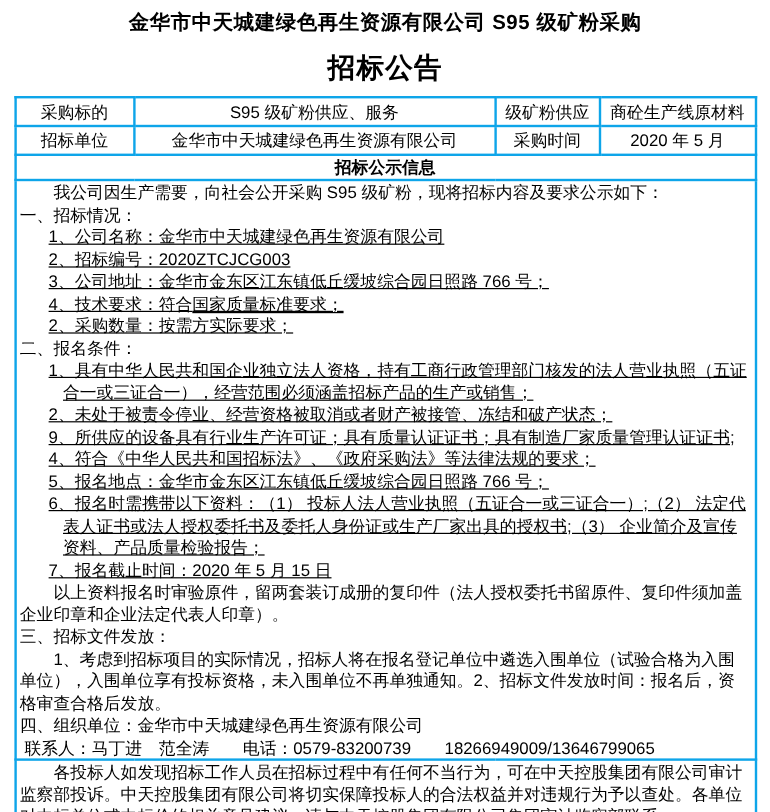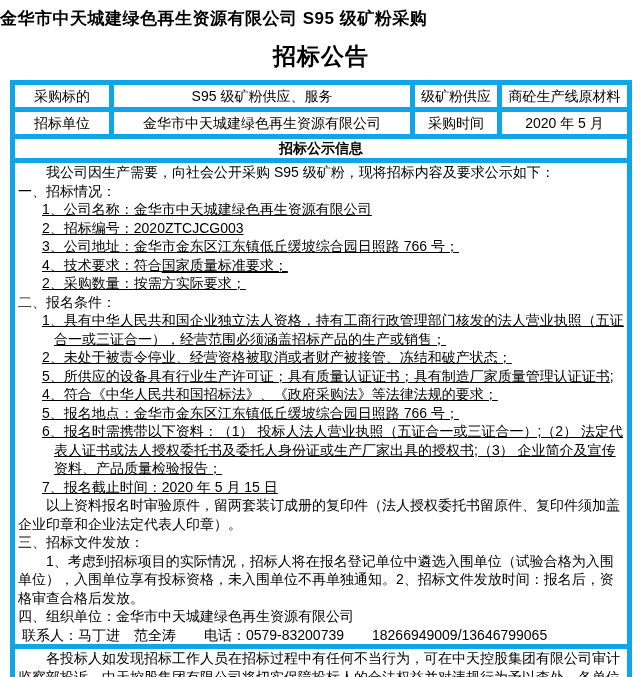--- a/index.html
+++ b/index.html
@@ -3,34 +3,34 @@
 <meta charset="utf-8">
 <style>
   html,body { margin:0; padding:0; background:#ffffff; }
   .page {
     width:642px; min-height:677px; box-sizing:border-box;
     background:#ffffff; color:#000000;
     font-family:"Liberation Sans", sans-serif;
     padding-top:8px;
   }
   .doc-title {
-    font-weight:bold; font-size:17px; line-height:22px;
+    text-align:center; font-weight:bold; font-size:17px; line-height:22px;
     letter-spacing:0.5px;
   }
   .doc-subtitle {
     text-align:center; font-weight:bold; font-size:23px; line-height:22px;
     margin-top:15px; letter-spacing:1px;
   }
   table.doc-table {
     border-collapse:collapse; table-layout:fixed;
     width:617px; margin:13px auto 0 auto;
     border:2px solid #000;
   }
   table.doc-table td {
-    border:5px solid #0ea5e9; font-size:14px; color:#000;
+    border:2px solid #0ea5e9; font-size:14px; color:#000;
     padding:0 3px; overflow:hidden;
   }
   col.c1 { width:99px; }  col.c2 { width:301px; }
   col.c3 { width:87px; }  col.c4 { width:130px; }
   tr.hdr-row td { text-align:center; height:22px; line-height:22px; white-space:nowrap; }
   tr.sec-row td { height:19px; line-height:19px; text-align:center;font-weight:bold; }
   td.body-cell { vertical-align:top; padding:2px 3px 4px 3px; }
   .p { margin:0; font-size:14px; line-height:18.5px; }
   .indent2 { text-indent:2em; }
   .sec { text-indent:0; }
@@ -80,21 +80,21 @@
         <p class="p sec">一、招标情况：</p>
         <p class="p item">1、公司名称：金华市中天城建绿色再生资源有限公司</p>
         <p class="p item">2、招标编号：2020ZTCJCG003</p>
         <p class="p item">3、公司地址：金华市金东区江东镇低丘缓坡综合园日照路 766 号；</p>
         <p class="p item"><span>4、技术要求：符合</span><span class="u">国家质量标准要求；</span></p>
         <p class="p item">2、采购数量：按需方实际要求；</p>
 
         <p class="p sec">二、报名条件：</p>
         <p class="p item">1、具有中华人民共和国企业独立法人资格，持有工商行政管理部门核发的法人营业执照（五证合一或三证合一），经营范围必须涵盖招标产品的生产或销售；</p>
         <p class="p item">2、未处于被责令停业、经营资格被取消或者财产被接管、冻结和破产状态；</p>
-        <p class="p item">5、所供应的设备具有行业生产许可证；具有质量认证证书；具有制造厂家质量管理认证证书;</p>
+        <p class="p item">9、所供应的设备具有行业生产许可证；具有质量认证证书；具有制造厂家质量管理认证证书;</p>
         <p class="p item">4、符合《中华人民共和国招标法》、《政府采购法》等法律法规的要求；</p>
         <p class="p item">5、报名地点：金华市金东区江东镇低丘缓坡综合园日照路 766 号；</p>
         <p class="p item">6、报名时需携带以下资料：（1） 投标人法人营业执照（五证合一或三证合一）;（2） 法定代表人证书或法人授权委托书及委托人身份证或生产厂家出具的授权书;（3） 企业简介及宣传资料、产品质量检验报告；</p>
         <p class="p item">7、报名截止时间：2020 年 5 月 15 日</p>
         <p class="p indent2">以上资料报名时审验原件，留两套装订成册的复印件（法人授权委托书留原件、复印件须加盖企业印章和企业法定代表人印章）。</p>
 
         <p class="p sec">三、招标文件发放：</p>
         <p class="p indent2">1、考虑到招标项目的实际情况，招标人将在报名登记单位中遴选入围单位（试验合格为入围单位），入围单位享有投标资格，未入围单位不再单独通知。2、招标文件发放时间：报名后，资格审查合格后发放。</p>
 
         <p class="p sec">四、组织单位：金华市中天城建绿色再生资源有限公司</p>

